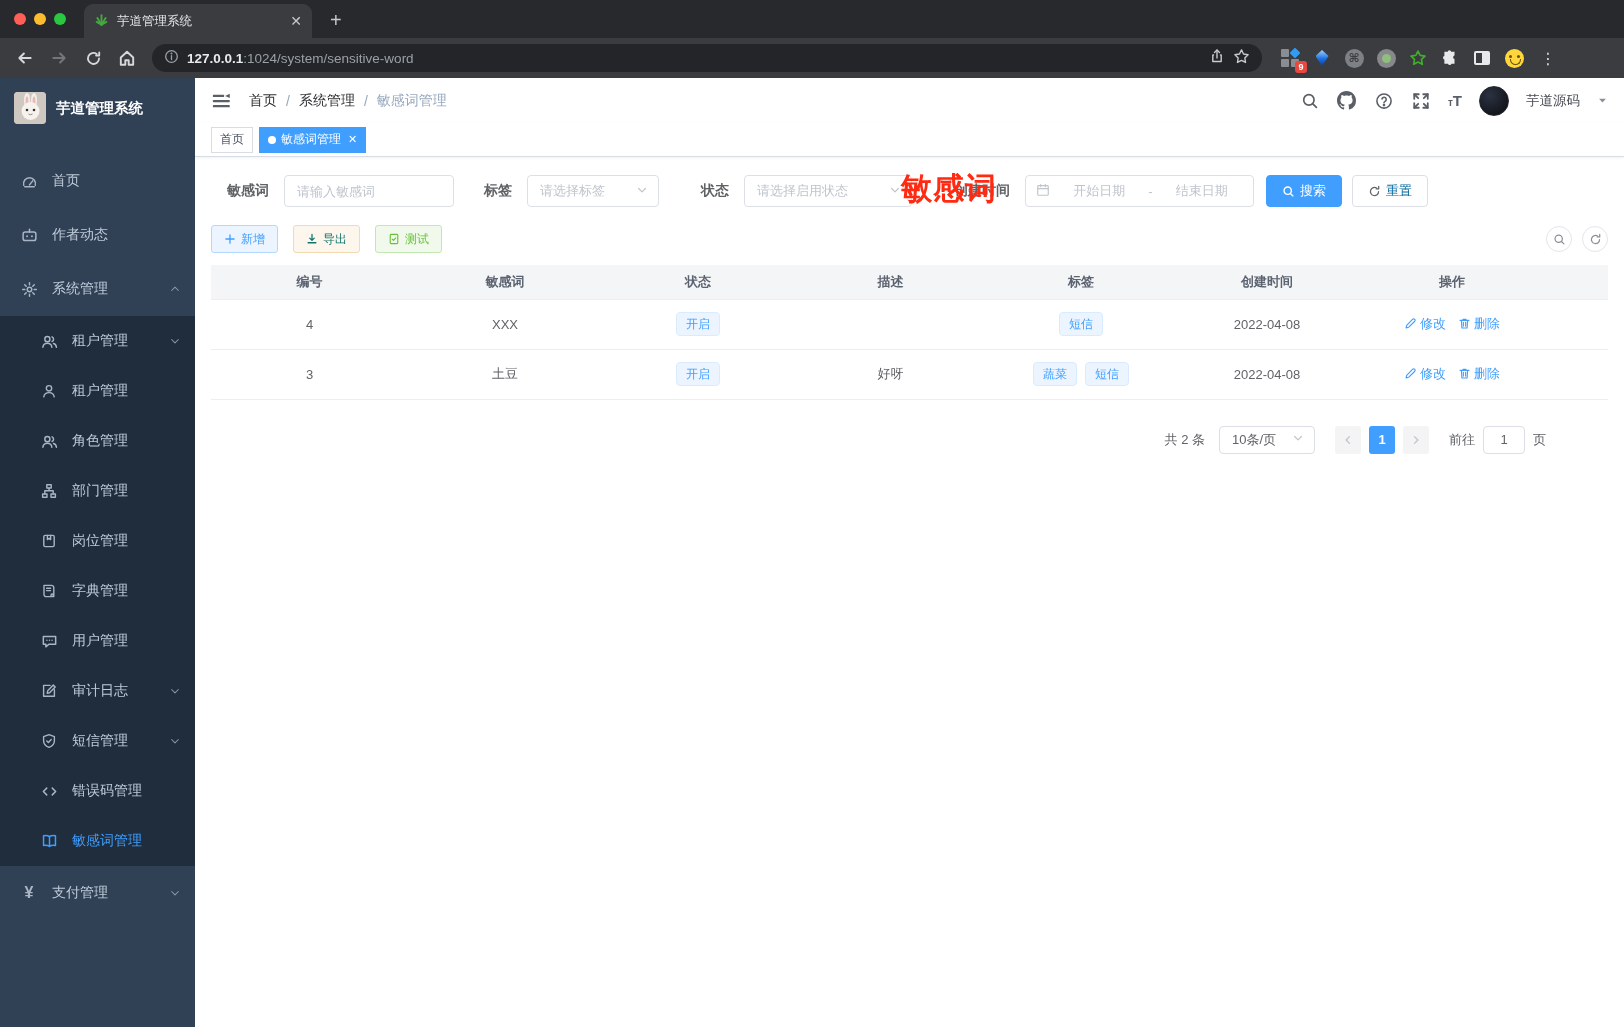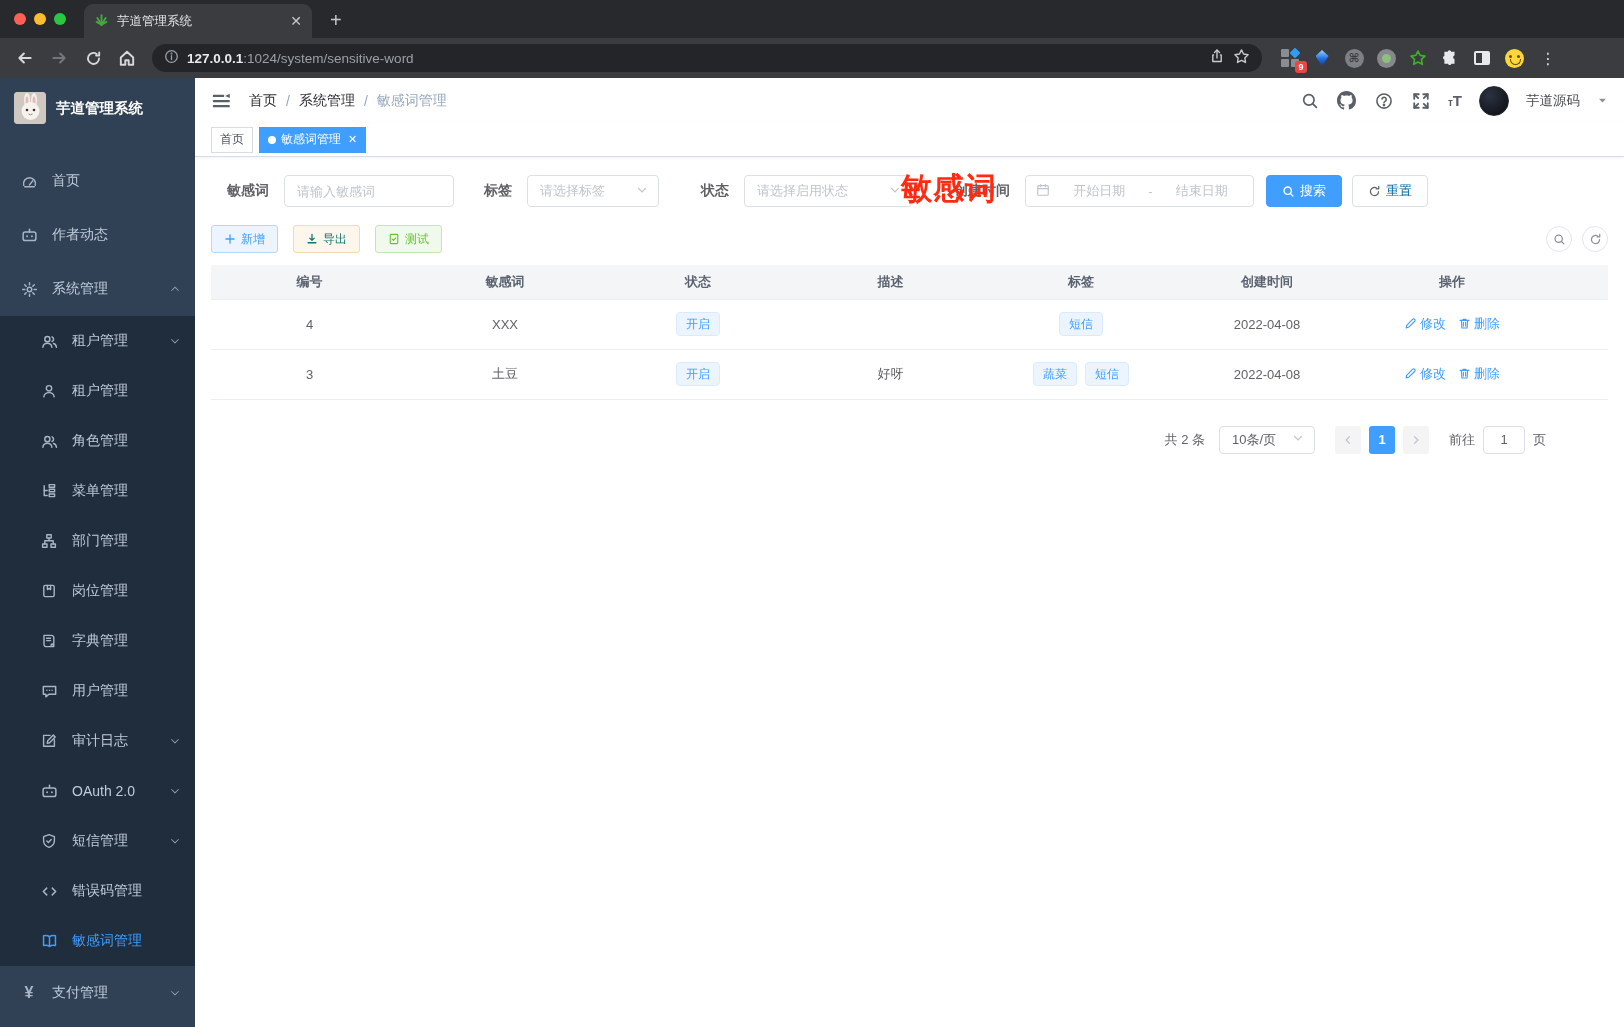--- a/index.html
+++ b/index.html
@@ -351,32 +351,20 @@
               <circle cx="6" cy="5.8" r="2.4"></circle>
               <path d="M1.8 13.4c.3-2.4 2-3.7 4.2-3.7s3.9 1.3 4.2 3.7"></path>
               <path d="M10.4 3.6a2.4 2.4 0 0 1 0 4.4M11.8 9.9c1.6.5 2.5 1.7 2.7 3.5"></path>
             </svg>
           </span>
           <span class="ml">角色管理</span>
         </div>
         <div class="menu-item sub">
           <span class="mi">
             <svg width="16" height="16" viewBox="0 0 16 16" fill="none" stroke="currentColor" stroke-width="1.4" stroke-linecap="round" stroke-linejoin="round">
-              <path d="M3.2 2.8v9.7h3"></path>
-              <path d="M3.2 7.5h3"></path>
-              <rect x="8.2" y="1.6" width="5.4" height="2.6"></rect>
-              <rect x="8.2" y="6.2" width="5.4" height="2.6"></rect>
-              <rect x="8.2" y="11" width="5.4" height="2.6"></rect>
-            </svg>
-          </span>
-          <span class="ml">菜单管理</span>
-        </div>
-        <div class="menu-item sub">
-          <span class="mi">
-            <svg width="16" height="16" viewBox="0 0 16 16" fill="none" stroke="currentColor" stroke-width="1.4" stroke-linecap="round" stroke-linejoin="round">
               <rect x="5.8" y="1.8" width="4.4" height="3.2"></rect>
               <rect x="1.6" y="11" width="4.4" height="3.2"></rect>
               <rect x="10" y="11" width="4.4" height="3.2"></rect>
               <path d="M8 5v2.8M3.8 11V7.8h8.4V11"></path>
             </svg>
           </span>
           <span class="ml">部门管理</span>
         </div>
         <div class="menu-item sub">
           <span class="mi">
@@ -409,36 +397,20 @@
           <span class="ml">用户管理</span>
         </div>
         <div class="menu-item sub">
           <span class="mi">
             <svg width="16" height="16" viewBox="0 0 16 16" fill="none" stroke="currentColor" stroke-width="1.4" stroke-linecap="round" stroke-linejoin="round">
               <path d="M13.4 6.8v6.4H2.6V2.4H9"></path>
               <path d="m6.2 10.2.5-2.4 5.6-5.7 1.9 1.9-5.6 5.7z"></path>
             </svg>
           </span>
           <span class="ml">审计日志</span>
-          <span class="chev down">
-            <svg width="12" height="12" viewBox="0 0 16 16" fill="none" stroke="currentColor" stroke-width="1.4" stroke-linecap="round" stroke-linejoin="round">
-              <path d="m3.5 6 4.5 4.5L12.5 6"></path>
-            </svg>
-          </span>
-        </div>
-        <div class="menu-item sub">
-          <span class="mi">
-            <svg width="17" height="17" viewBox="0 0 16 16" fill="none" stroke="currentColor" stroke-width="1.4" stroke-linecap="round" stroke-linejoin="round">
-              <rect x="2" y="4.6" width="12" height="8.2" rx="2"></rect>
-              <path d="M8 2.2v2.4"></path>
-              <circle cx="5.7" cy="8.7" r=".9" fill="currentColor" stroke="none"></circle>
-              <circle cx="10.3" cy="8.7" r=".9" fill="currentColor" stroke="none"></circle>
-            </svg>
-          </span>
-          <span class="ml">OAuth 2.0</span>
           <span class="chev down">
             <svg width="12" height="12" viewBox="0 0 16 16" fill="none" stroke="currentColor" stroke-width="1.4" stroke-linecap="round" stroke-linejoin="round">
               <path d="m3.5 6 4.5 4.5L12.5 6"></path>
             </svg>
           </span>
         </div>
         <div class="menu-item sub">
           <span class="mi">
             <svg width="16" height="16" viewBox="0 0 16 16" fill="none" stroke="currentColor" stroke-width="1.4" stroke-linecap="round" stroke-linejoin="round">
               <path d="M8 1.6 13.4 3.6v4c0 3.4-2.2 5.8-5.4 6.8-3.2-1-5.4-3.4-5.4-6.8v-4z"></path>

